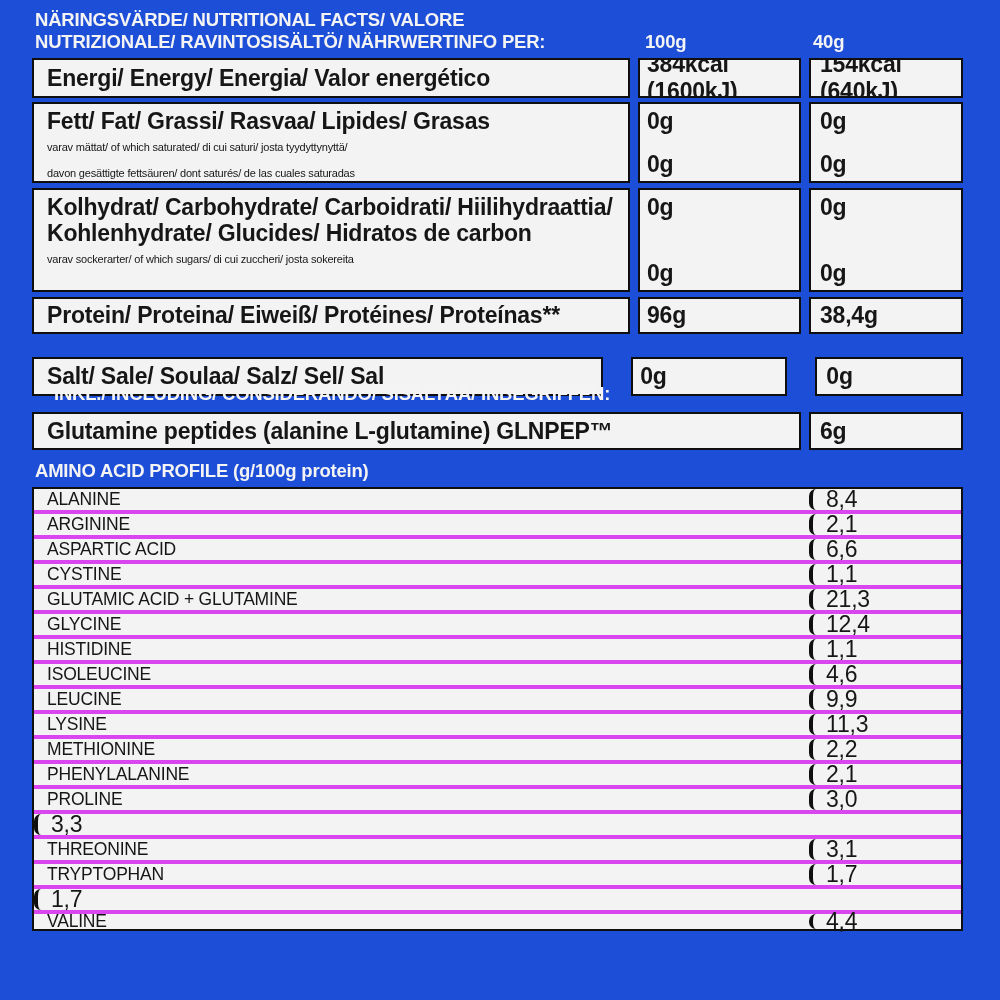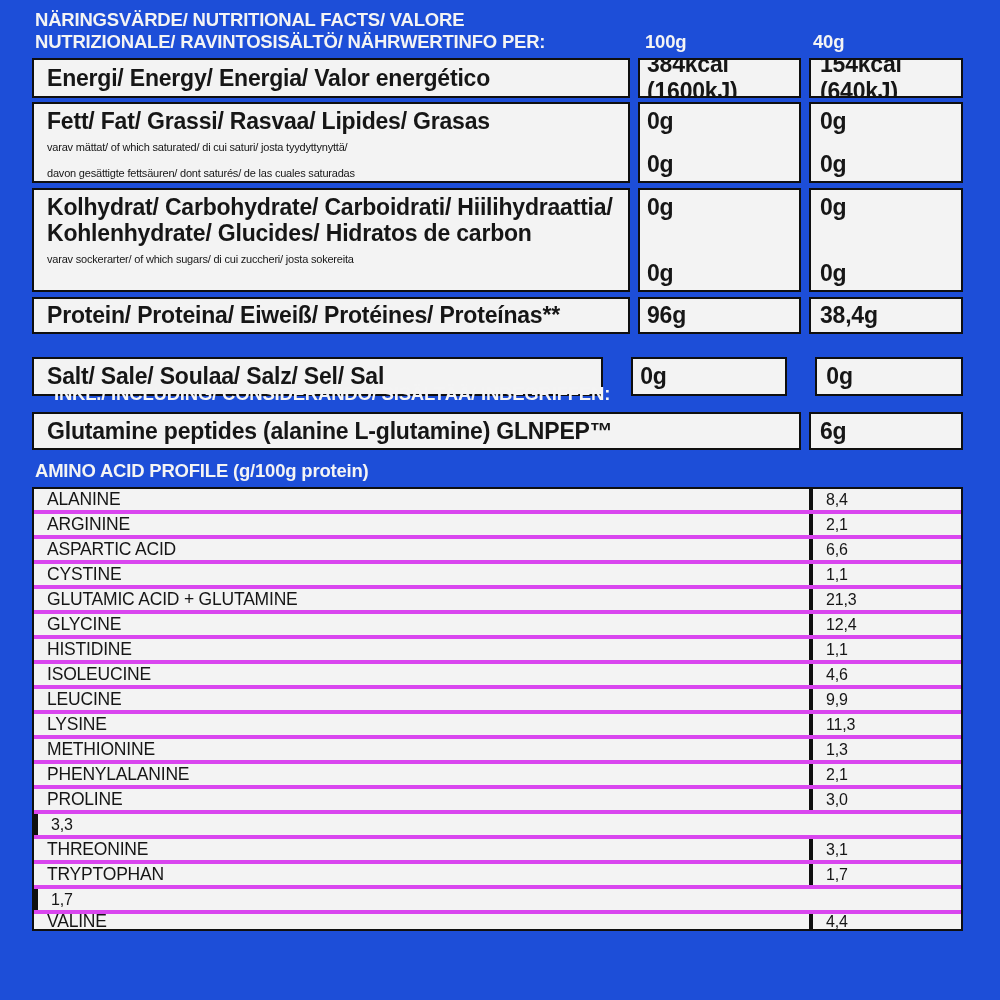--- a/index.html
+++ b/index.html
@@ -56,23 +56,24 @@
     flex:1;
     padding-left:13px;
     font-size:17.5px;
     display:flex; align-items:center;
     letter-spacing:-0.2px;
   }
   .amino-value {
     width:152px;
     border-left:4px solid #0f0f0f;
     padding-left:13px;
-    font-size:16px;
+    font-size:23px;
     display:flex; align-items:center;
     letter-spacing:-0.2px;
+    border-radius:7px;
   }
 </style>
 </head>
 <body>
 
 <div class="page">
 
   <div class="hdr" style="top:9px; left:35px;">NÄRINGSVÄRDE/ NUTRITIONAL FACTS/ VALORE</div>
   <div class="hdr" style="top:31px; left:35px;">NUTRIZIONALE/ RAVINTOSISÄLTÖ/ NÄHRWERTINFO PER:</div>
   <div class="hdr" style="top:31px; left:645px;">100g</div>
@@ -184,21 +185,21 @@
         <div class="amino-value">9,9</div>
       </div>
 
       <div class="amino-row">
         <div class="amino-name">LYSINE</div>
         <div class="amino-value">11,3</div>
       </div>
 
       <div class="amino-row">
         <div class="amino-name">METHIONINE</div>
-        <div class="amino-value">1,3</div>
+        <div class="amino-value">2,2</div>
       </div>
 
       <div class="amino-row">
         <div class="amino-name">PHENYLALANINE</div>
         <div class="amino-value">2,1</div>
       </div>
 
       <div class="amino-row">
         <div class="amino-name">PROLINE</div>
         <div class="amino-value">3,0</div>

